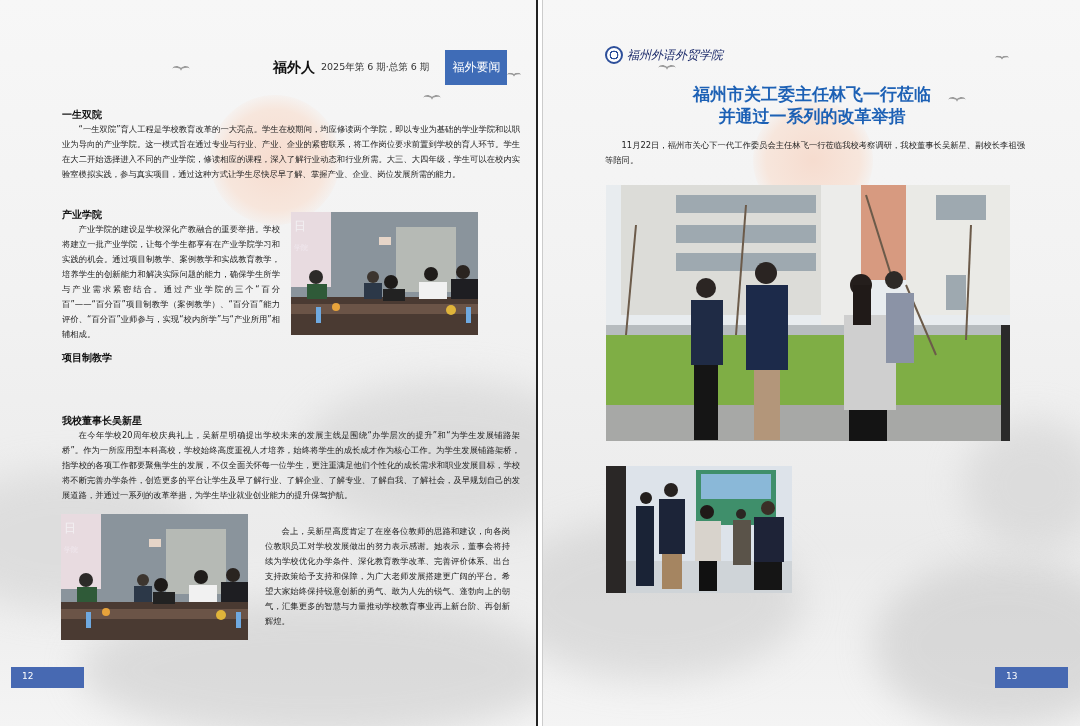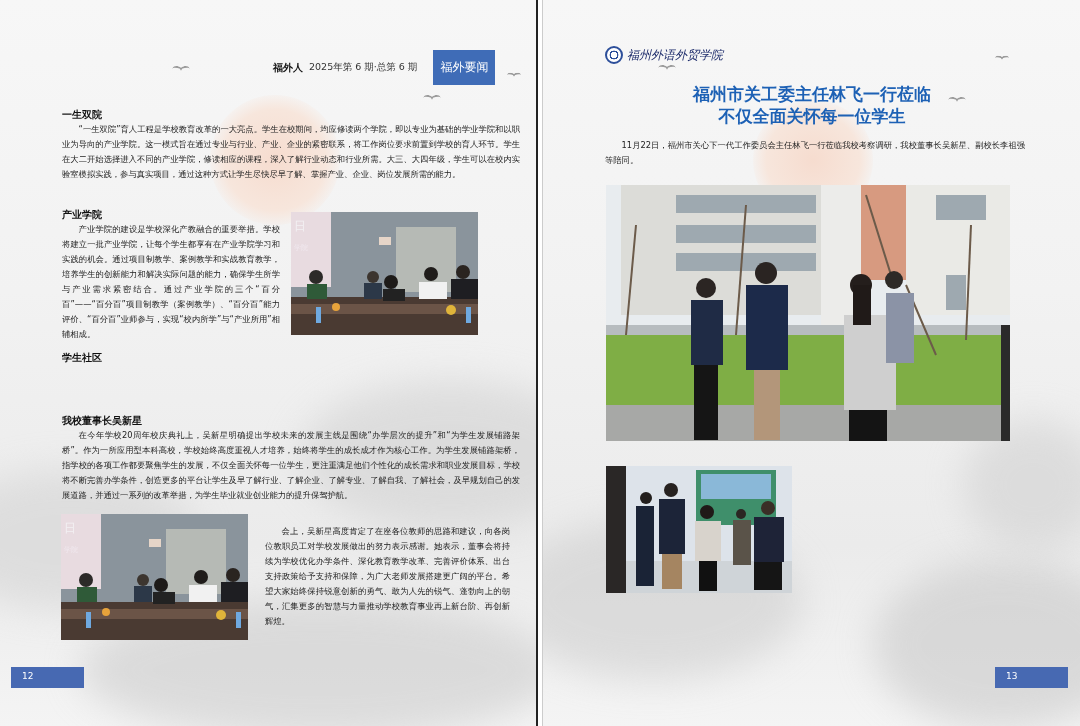--- a/index.html
+++ b/index.html
@@ -17,21 +17,21 @@
   .sun { position: absolute; border-radius: 50%; background: radial-gradient(circle, #f6dccf 0%, #f7e6dc 55%, rgba(247,240,235,0) 75%); }
 
   .bird { position: absolute; width: 18px; height: 8px; }
   .bird::before, .bird::after { content: ""; position: absolute; top: 0; width: 10px; height: 6px;
      border-top: 2.5px solid #9a9a9a; border-radius: 50% 50% 0 0; }
   .bird::before { left: 0; transform: rotate(12deg); }
   .bird::after { right: 0; transform: rotate(-12deg); }
 
   
   .hdr-left { position: absolute; top: 50px; left: 273px; display: flex; align-items: center; gap: 6px; }
-  .logo-mark { font-family: "DejaVu Serif", serif; font-weight: bold; font-size: 10px; color: #111; letter-spacing: 0; }
+  .logo-mark { font-family: "DejaVu Serif", serif; font-weight: bold; font-size: 14px; color: #111; letter-spacing: 0; }
   .issue { font-size: 9.5px; color: #333; }
   .section-tag { background: #3f6cb7; color: #fff; font-size: 12px; padding: 9px 7px; margin-left: 10px; }
 
   
   .hdr-right { position: absolute; top: 46px; left: 62px; display: flex; align-items: center; gap: 4px; }
   .emblem { width: 18px; height: 18px; border-radius: 50%; border: 2px solid #2d4f9a; position: relative; background: radial-gradient(circle, #fff 30%, #2d4f9a 31%, #2d4f9a 45%, #fff 46%); }
   .school-name { font-family: "DejaVu Serif", serif; font-size: 12px; color: #1b2a6a; font-style: italic; }
   .school-sub { font-size: 4px; color: #1b2a6a; letter-spacing: 0.5px; }
 
   .heading { font-size: 10px; font-weight: bold; color: #111; line-height: 14px; }
@@ -94,21 +94,21 @@
       <circle cx="172" cy="60" r="7" fill="#2a2420"></circle>
         <rect x="160" y="67" width="27" height="20" fill="#1e1e22"></rect>
       <circle cx="45" cy="95" r="4" fill="#e7a33b"></circle>
         <circle cx="160" cy="98" r="5" fill="#e0b43a"></circle>
       <rect x="25" y="95" width="5" height="16" fill="#6fa9e0"></rect>
         <rect x="175" y="95" width="5" height="16" fill="#6fa9e0"></rect>
     </svg>
   </div>
 
   <div style="position:absolute;left:62px;top:351px;width:458px;">
-    <div class="heading">学生社区</div>
+    <div class="heading">项目制教学</div>
   </div>
 
   <div style="position:absolute;left:62px;top:414px;width:458px;">
     <div class="heading">我校董事长吴新星</div>
     <p class="para">在今年学校20周年校庆典礼上，吴新星明确提出学校未来的发展主线是围绕“办学层次的提升”和“为学生发展铺路架桥”。作为一所应用型本科高校，学校始终高度重视人才培养，始终将学生的成长成才作为核心工作。为学生发展铺路架桥，指学校的各项工作都要聚焦学生的发展，不仅全面关怀每一位学生，更注重满足他们个性化的成长需求和职业发展目标，学校将不断完善办学条件，创造更多的平台让学生及早了解行业、了解企业、了解专业、了解自我、了解社会，及早规划自己的发展道路，并通过一系列的改革举措，为学生毕业就业创业能力的提升保驾护航。</p>
   </div>
 
   <div class="photo" style="left:61px;top:514px;width:187px;height:126px;">
     <svg width="187" height="126" viewBox="0 0 187 126">
       <rect width="187" height="126" fill="#8a949c"></rect>
@@ -158,21 +158,21 @@
   <div class="hdr-right">
     <div class="emblem"></div>
     <div>
       <div class="school-name">福州外语外贸学院</div>
       <div class="school-sub"></div>
     </div>
   </div>
 
   <div class="title-r">
     <div>福州市关工委主任林飞一行莅临</div>
-    <div>不仅全面关怀每一位学生</div>
+    <div>并通过一系列的改革举措</div>
   </div>
 
   <p class="para" style="position:absolute;left:62px;top:138px;width:420px;">11月22日，福州市关心下一代工作委员会主任林飞一行莅临我校考察调研，我校董事长吴新星、副校长李祖强等陪同。</p>
 
   <div class="photo" style="left:63px;top:185px;width:404px;height:256px;">
     <svg width="404" height="256" viewBox="0 0 404 256">
       <rect width="404" height="256" fill="#e8ecef"></rect>
       <rect x="15" y="0" width="200" height="130" fill="#dcdcd8"></rect>
       <rect x="215" y="0" width="40" height="140" fill="#ececea"></rect>
       <rect x="255" y="0" width="60" height="95" fill="#d79a80"></rect>

